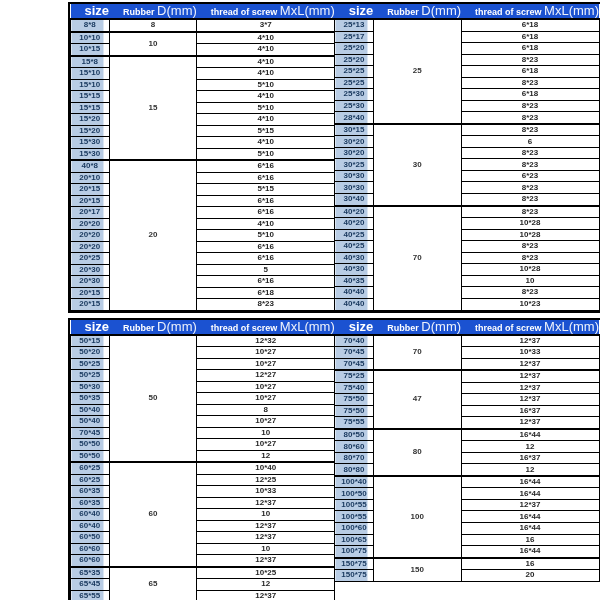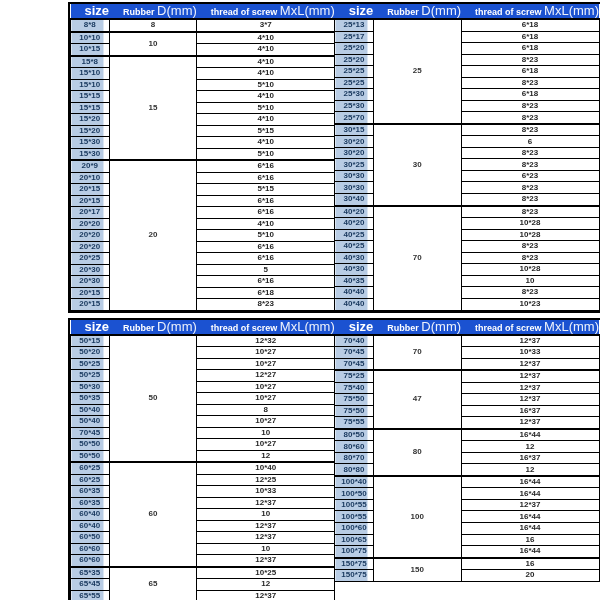--- a/index.html
+++ b/index.html
@@ -109,21 +109,21 @@
             </tr>
             <tr>
               <td class="size">15*30</td>
               <td class="thread">4*10</td>
             </tr>
             <tr>
               <td class="size">15*30</td>
               <td class="thread">5*10</td>
             </tr>
             <tr class="gs">
-              <td class="size">20*9</td>
+              <td class="size">40*8</td>
               <td class="rubber" rowspan="13">20</td>
               <td class="thread">6*16</td>
             </tr>
             <tr>
               <td class="size">20*10</td>
               <td class="thread">6*16</td>
             </tr>
             <tr>
               <td class="size">20*15</td>
               <td class="thread">5*15</td>
@@ -211,21 +211,21 @@
             </tr>
             <tr>
               <td class="size">25*30</td>
               <td class="thread">6*18</td>
             </tr>
             <tr>
               <td class="size">25*30</td>
               <td class="thread">8*23</td>
             </tr>
             <tr>
-              <td class="size">25*70</td>
+              <td class="size">28*40</td>
               <td class="thread">8*23</td>
             </tr>
             <tr class="gs">
               <td class="size">30*15</td>
               <td class="rubber" rowspan="7">30</td>
               <td class="thread">8*23</td>
             </tr>
             <tr>
               <td class="size">30*20</td>
               <td class="thread">6</td>

